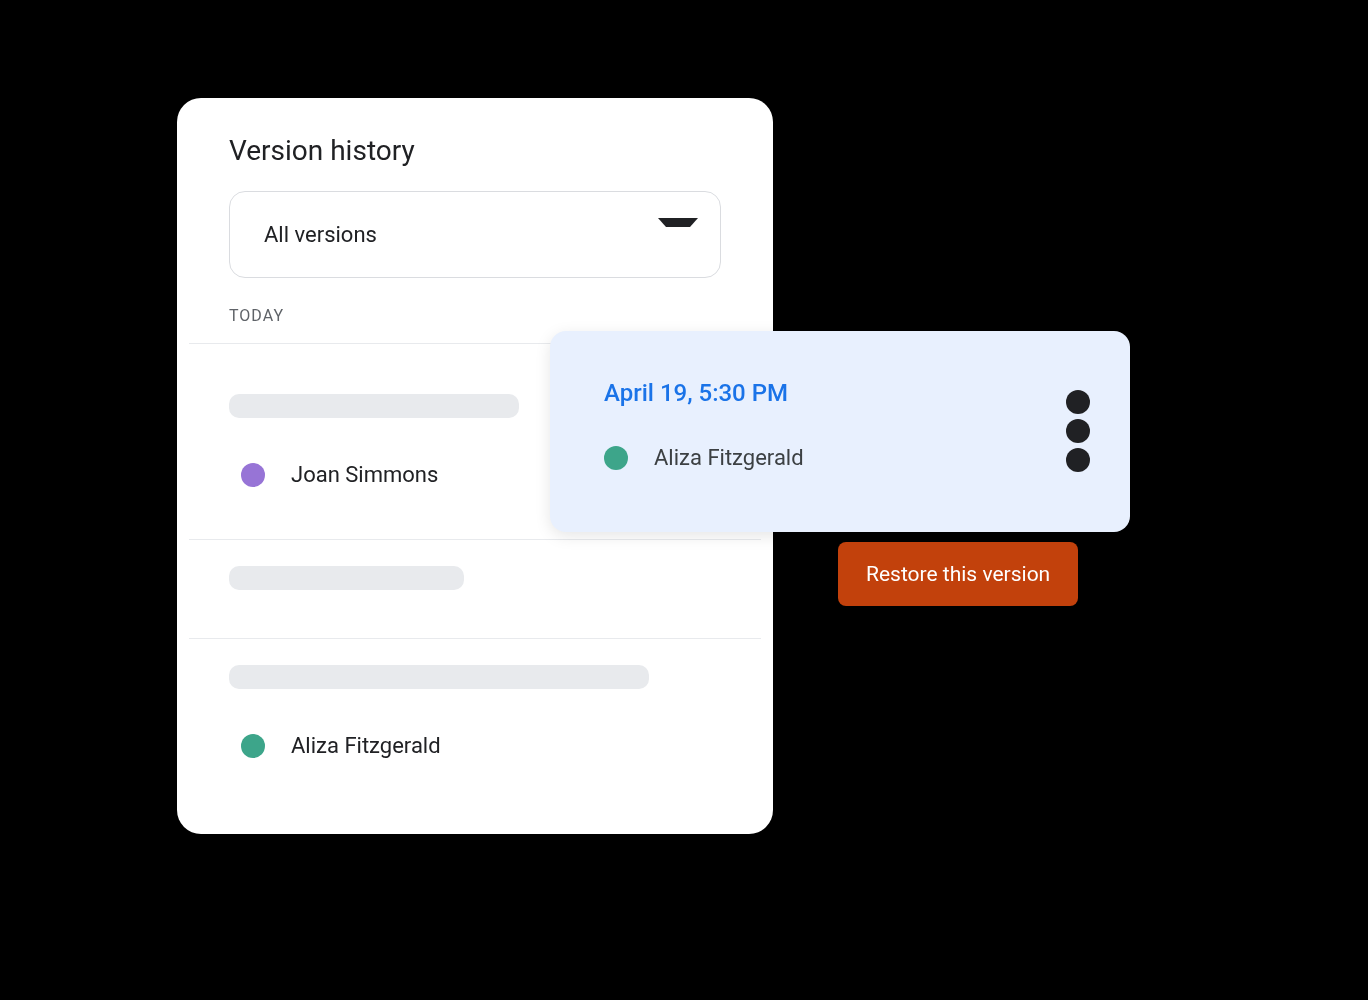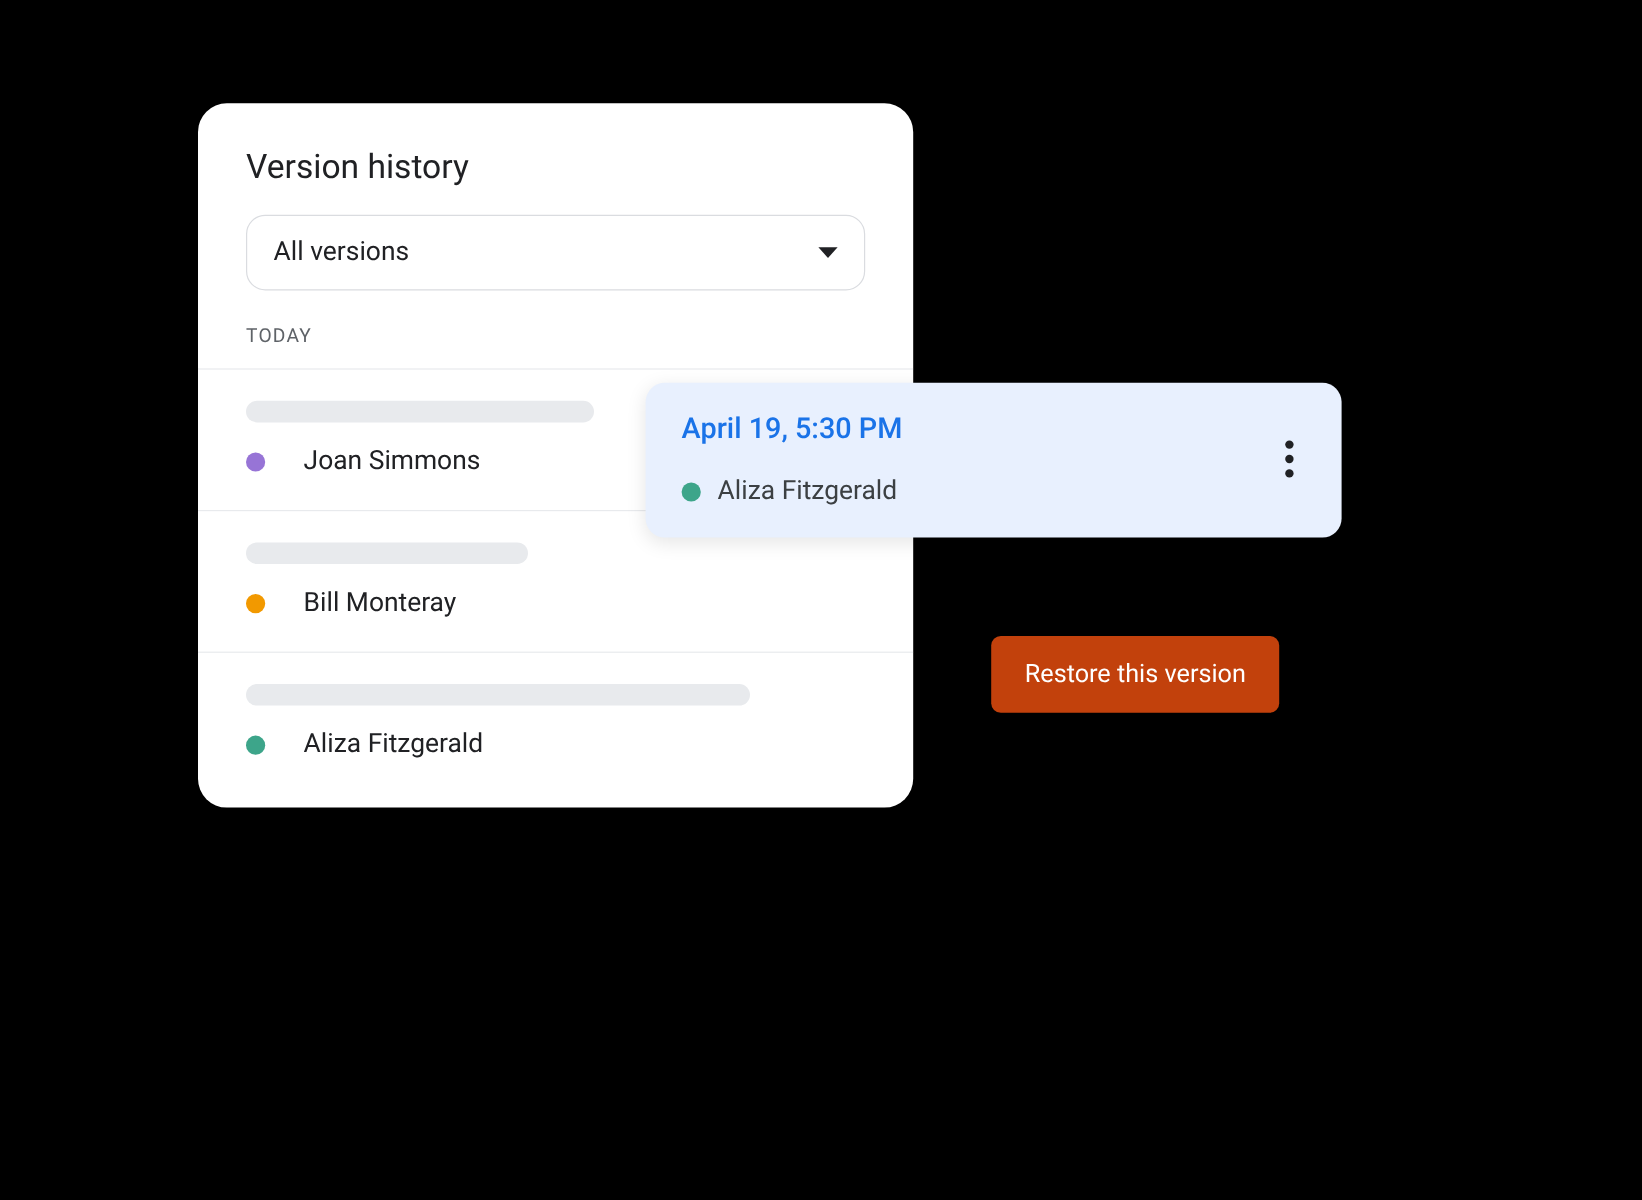--- a/index.html
+++ b/index.html
@@ -1,17 +1,17 @@
 <!DOCTYPE html>
 <html><head>
   <meta charset="utf-8">
   <style>
     * {
       margin: 0;
-      padding: 0;
+      padding: 12px;
       box-sizing: border-box;
       font-family: -apple-system, BlinkMacSystemFont, "Segoe UI", Roboto, Arial, sans-serif;
     }
     body {
       background: #000;
       width: 1368px;
       height: 1000px;
       position: relative;
     }
     .panel {
@@ -75,21 +75,21 @@
       background: #e8eaed;
       border-radius: 10px;
       margin-bottom: 20px;
     }
     .pb1 { width: 290px; }
     .pb2 { width: 235px; }
     .pb3 { width: 420px; }
     .author-row {
       display: flex;
       align-items: center;
-      gap: 32px;
+      gap: 14px;
     }
     .dot {
       width: 16px;
       height: 16px;
       border-radius: 50%;
       flex-shrink: 0;
     }
     .dot-purple { background: #9774d6; }
     .dot-orange { background: #f29900; }
     .dot-teal   { background: #3da58a; }
@@ -103,21 +103,21 @@
       top: 319px;
       width: 580px;
       background: #e8f0fe;
       border-radius: 16px;
       padding: 24px 30px 26px 30px;
       display: flex;
       align-items: center;
       justify-content: space-between;
       box-shadow: 0 4px 16px rgba(0,0,0,0.1);
     }
-    .callout-left { display: flex; flex-direction: column; gap: 26px; }
+    .callout-left { display: flex; flex-direction: column; gap: 2px; }
     .callout-time {
       font-size: 24px;
       font-weight: 500;
       color: #1a73e8;
     }
     .callout-author {
       display: flex;
       align-items: center;
       gap: 14px;
     }
@@ -169,24 +169,20 @@
   <div class="version-item">
     <div class="placeholder-bar pb1"></div>
     <div class="author-row">
       <span class="dot dot-purple"></span>
       <span class="author-name">Joan Simmons</span>
     </div>
   </div>
 
   <div class="version-item">
     <div class="placeholder-bar pb2"></div>
-    <div class="author-row">
-      <span class="dot dot-orange"></span>
-      <span class="author-name">Bill Monteray</span>
-    </div>
   </div>
 
   <div class="version-item">
     <div class="placeholder-bar pb3"></div>
     <div class="author-row">
       <span class="dot dot-teal"></span>
       <span class="author-name">Aliza Fitzgerald</span>
     </div>
   </div>
 </div>

